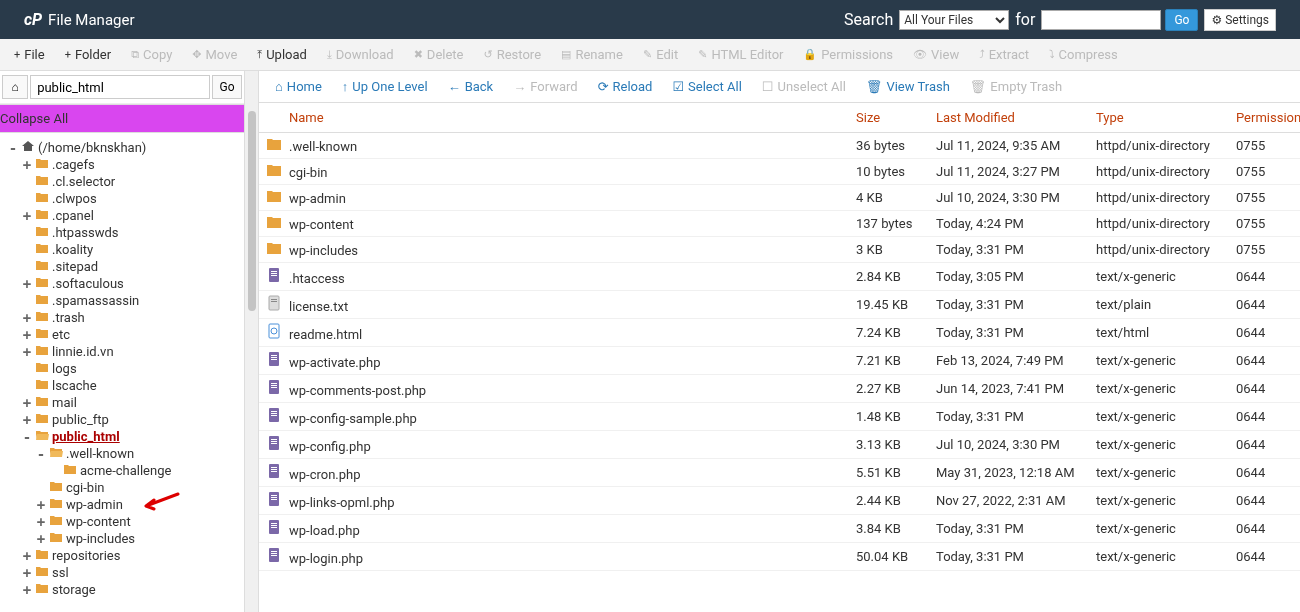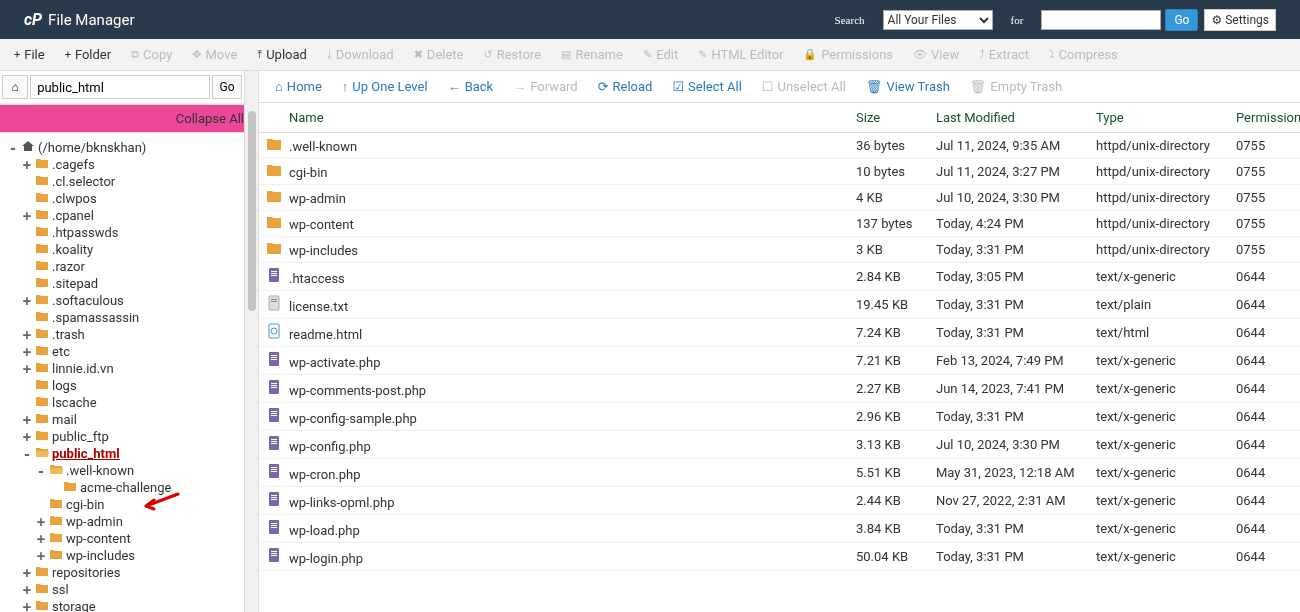--- a/index.html
+++ b/index.html
@@ -3,40 +3,40 @@
 <meta charset="utf-8">
 <style>
 * { margin: 0; padding: 0; box-sizing: border-box; font-family: -apple-system, BlinkMacSystemFont, "Segoe UI", Roboto, Arial, sans-serif; }
 body { width: 1300px; height: 612px; overflow: hidden; background: #fff; font-size: 13px; color: #333; }
 
 
 .topbar { background: #293a4a; color: #fff; height: 39px; display: flex; align-items: center; padding: 0 24px; }
 .cp-logo { font-weight: bold; font-size: 16px; margin-right: 6px; font-style: italic; }
 .topbar-title { font-size: 15px; flex: 0 0 auto; }
 .topbar-spacer { flex: 1; }
-.search-label { margin: 0 18px; font-size: 11px; font-family: Liberation Serif, serif; }
+.search-label { margin: 0 6px; font-size: 16px; }
 .search-select { height: 20px; font-size: 12px; background: #fff; color:#333; border: 1px solid #aaa; width: 110px; }
 .search-input { height: 20px; width: 120px; border: 1px solid #aaa; font-size: 12px; padding: 0 4px; }
 .go-btn { background: #3498db; color: #fff; border: 1px solid #2a80b9; height: 22px; padding: 0 8px; margin-left: 4px; font-size: 12px; border-radius: 2px; }
 .settings-btn { background: #fff; color: #333; border: 1px solid #ccc; height: 22px; padding: 0 6px; margin-left: 6px; font-size: 12px; display:flex; align-items:center; gap:3px; }
 
 
 .toolbar { background: #f3f3f3; border-bottom: 1px solid #ddd; height: 32px; display: flex; align-items: center; padding: 0 4px; gap: 0; }
 .tool-btn { background: transparent; border: none; padding: 0 10px; height: 28px; font-size: 13px; color: #333; display: flex; align-items: center; gap: 4px; }
 .tool-btn.disabled { color: #bbb; }
 .tool-btn .ticon { font-size: 11px; }
 
 
 .main { display: flex; height: calc(612px - 30px - 32px); }
 .sidebar { width: 245px; border-right: 1px solid #ddd; display: flex; flex-direction: column; }
 .path-row { display: flex; align-items: center; padding: 4px 2px; gap: 2px; border-bottom: 1px solid #eee; }
 .home-ico { width: 28px; height: 24px; border: 1px solid #ccc; display:flex; align-items:center; justify-content:center; background:#f9f9f9; font-size:12px; }
 .path-input { flex: 1; height: 24px; border: 1px solid #ccc; padding: 0 6px; font-size: 13px; }
 .path-go { width: 32px; height: 24px; border: 1px solid #ccc; background: #f9f9f9; font-size: 12px; }
-.collapse-row { text-align: right; padding: 6px 0; border: 1px solid #ddd; border-left:none; border-right:none; background:#ec4899; font-size:13px; }
+.collapse-row { text-align: left; padding: 6px 0; border: 1px solid #ddd; border-left:none; border-right:none; background:#d946ef; font-size:13px; }
 .tree { flex: 1; overflow-y: auto; padding: 6px 4px 6px 8px; font-size: 13px; }
 .tree-node { display: flex; align-items: center; gap: 3px; padding: 1px 0; white-space: nowrap; }
 .toggle { width: 10px; display:inline-block; color:#666; font-family: monospace; text-align:center; cursor:pointer; font-size:14px; line-height:12px; font-weight:bold; }
 .toggle.empty { visibility: hidden; }
 .folder-ico { color: #e8a33d; font-size: 12px; }
 .tree-node.selected span.lbl { color: #a00; font-weight: bold; text-decoration: underline; }
 .lbl { cursor: default; }
 .indent-0 { padding-left: 0px; }
 .indent-1 { padding-left: 14px; }
 .indent-2 { padding-left: 28px; }
@@ -46,21 +46,21 @@
 .splitter { width: 14px; background: #f0f0f0; border-right: 1px solid #ddd; position: relative; }
 .splitter-thumb { position:absolute; left:3px; top:40px; width:8px; height:200px; background:#c4c4c4; border-radius:4px; }
 
 
 .content { flex: 1; display: flex; flex-direction: column; overflow:hidden; }
 .secondbar { height: 32px; border-bottom: 1px solid #ddd; display: flex; align-items: center; padding: 0 6px; gap: 0; }
 .link-btn { background: transparent; border: none; padding: 0 10px; height: 28px; font-size: 13px; color: #2a7ab7; display:flex; align-items:center; gap:4px; }
 .link-btn.disabled { color: #bbb; }
 .file-table { flex:1; overflow-y:auto; }
 table { width: 100%; border-collapse: collapse; table-layout: fixed; }
-th { text-align: left; font-weight: normal; color: #14532d; font-size: 13px; padding: 7px 6px; border-bottom: 1px solid #ddd; background:#fff; cursor:pointer; }
+th { text-align: left; font-weight: normal; color: #c2410c; font-size: 13px; padding: 7px 6px; border-bottom: 1px solid #ddd; background:#fff; cursor:pointer; }
 td { padding: 4px 6px; font-size: 13px; border-bottom: 1px solid #f0f0f0; white-space:nowrap; overflow:hidden; text-overflow:ellipsis; }
 .col-name { width: auto; }
 .col-size { width: 80px; }
 .col-mod { width: 160px; }
 .col-type { width: 140px; }
 .col-perm { width: 70px; }
 .fico { display:inline-block; width:18px; text-align:center; margin-right:6px; }
 .fico.folder { color:#e8a33d; }
 .fico.file { color:#7b68a8; }
 .fico.txt { color:#888; }
@@ -202,27 +202,20 @@
               <path fill="#e8a33d" d="M1 2h4l1 1h7v8H1z"></path>
             </svg></span>
           <span class="lbl">.htpasswds</span>
         </div>
         <div class="tree-node indent-1">
           <span class="toggle empty">+</span>
           <span class="folder-ico"><svg width="14" height="12" viewBox="0 0 14 12">
               <path fill="#e8a33d" d="M1 2h4l1 1h7v8H1z"></path>
             </svg></span>
           <span class="lbl">.koality</span>
-        </div>
-        <div class="tree-node indent-1">
-          <span class="toggle empty">+</span>
-          <span class="folder-ico"><svg width="14" height="12" viewBox="0 0 14 12">
-              <path fill="#e8a33d" d="M1 2h4l1 1h7v8H1z"></path>
-            </svg></span>
-          <span class="lbl">.razor</span>
         </div>
         <div class="tree-node indent-1">
           <span class="toggle empty">+</span>
           <span class="folder-ico"><svg width="14" height="12" viewBox="0 0 14 12">
               <path fill="#e8a33d" d="M1 2h4l1 1h7v8H1z"></path>
             </svg></span>
           <span class="lbl">.sitepad</span>
         </div>
         <div class="tree-node indent-1">
           <span class="toggle ">+</span>
@@ -526,21 +519,21 @@
               <td>text/x-generic</td>
               <td>0644</td>
             </tr>
             <tr class="row">
               <td><span class="fico file"><svg width="16" height="16" viewBox="0 0 16 16">
                     <rect x="3" y="1" width="10" height="14" rx="1" fill="#7b68a8"></rect>
                     <rect x="5" y="4" width="6" height="1" fill="#fff"></rect>
                     <rect x="5" y="6" width="6" height="1" fill="#fff"></rect>
                     <rect x="5" y="8" width="6" height="1" fill="#fff"></rect>
                   </svg></span>wp-config-sample.php</td>
-              <td>2.96 KB</td>
+              <td>1.48 KB</td>
               <td>Today, 3:31 PM</td>
               <td>text/x-generic</td>
               <td>0644</td>
             </tr>
             <tr class="row">
               <td><span class="fico file"><svg width="16" height="16" viewBox="0 0 16 16">
                     <rect x="3" y="1" width="10" height="14" rx="1" fill="#7b68a8"></rect>
                     <rect x="5" y="4" width="6" height="1" fill="#fff"></rect>
                     <rect x="5" y="6" width="6" height="1" fill="#fff"></rect>
                     <rect x="5" y="8" width="6" height="1" fill="#fff"></rect>

